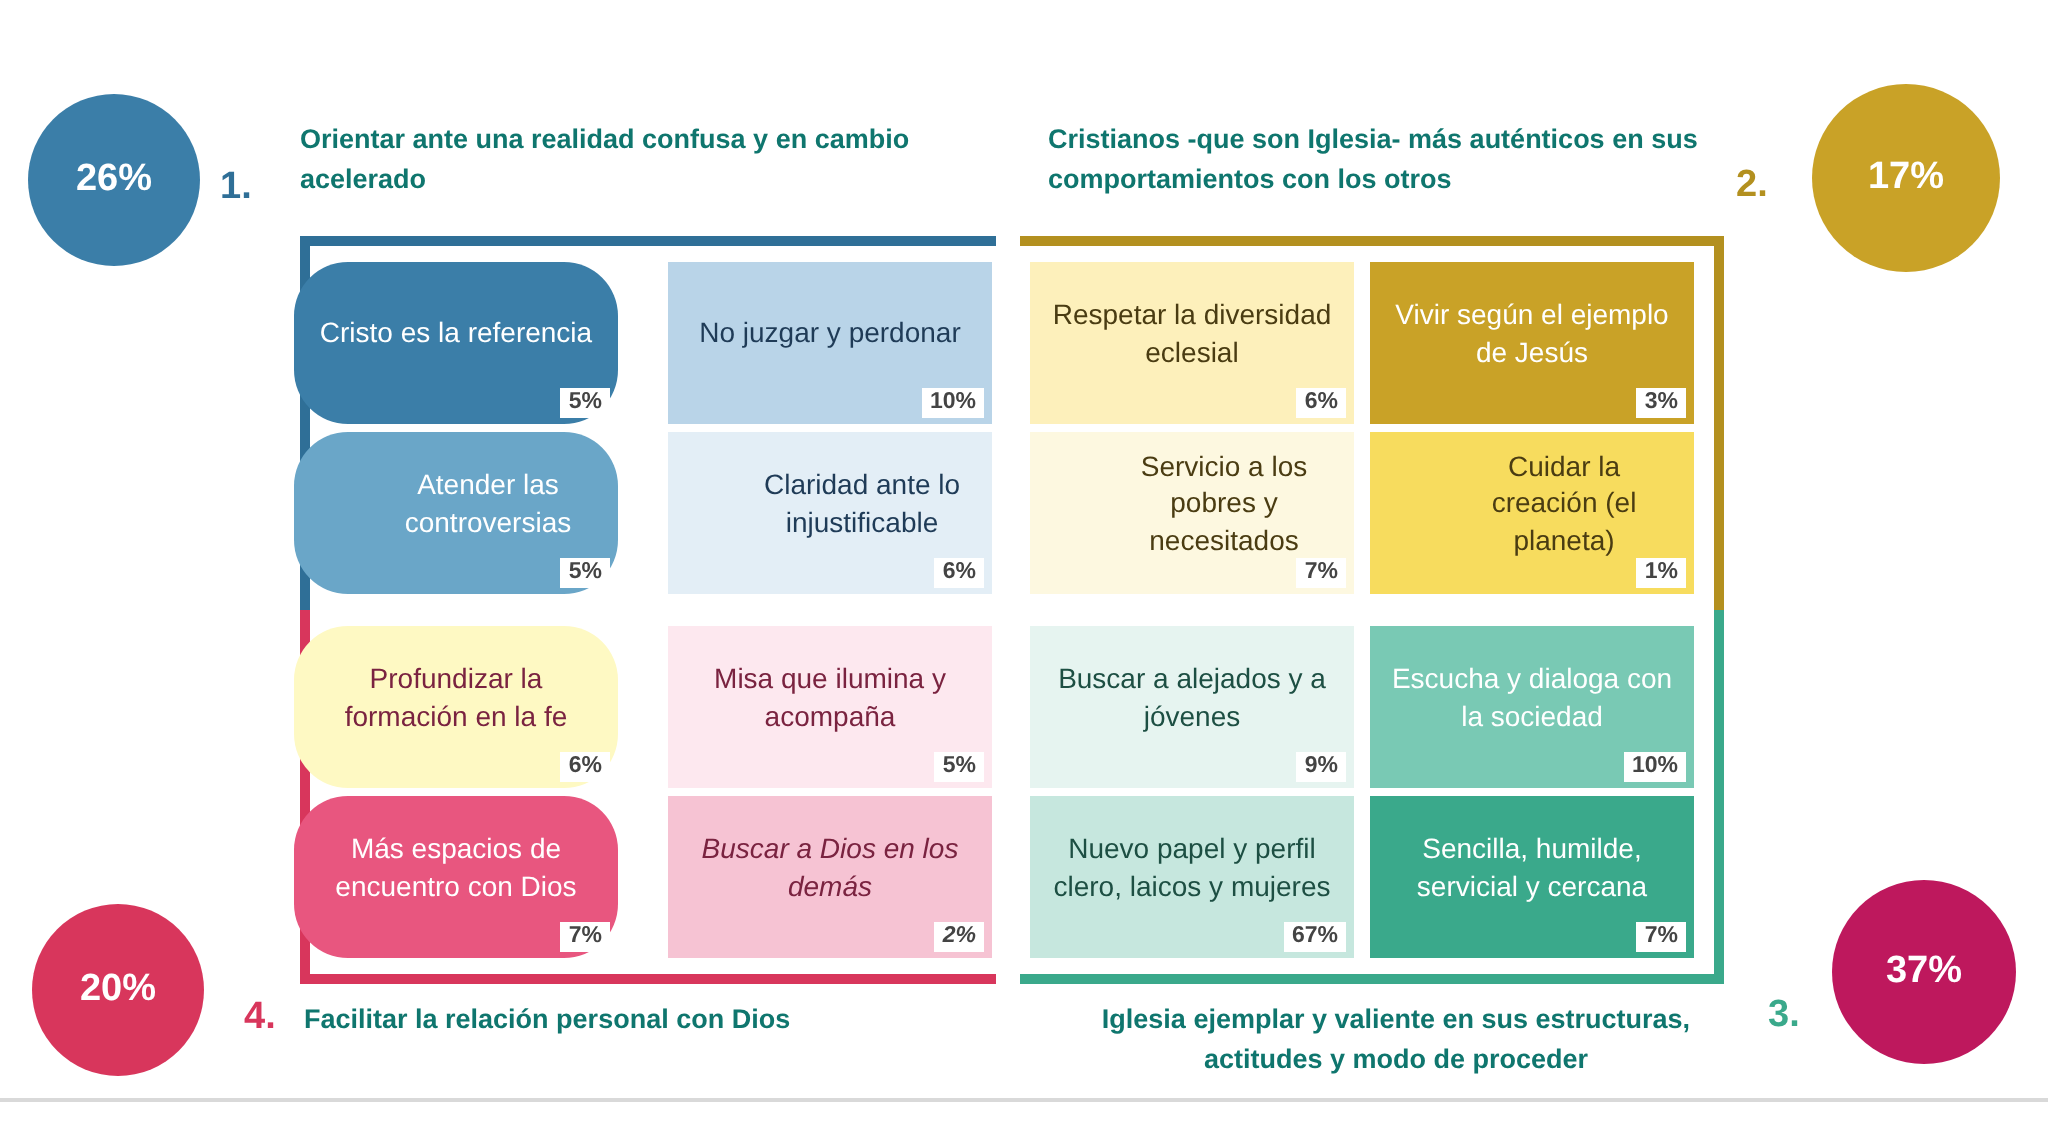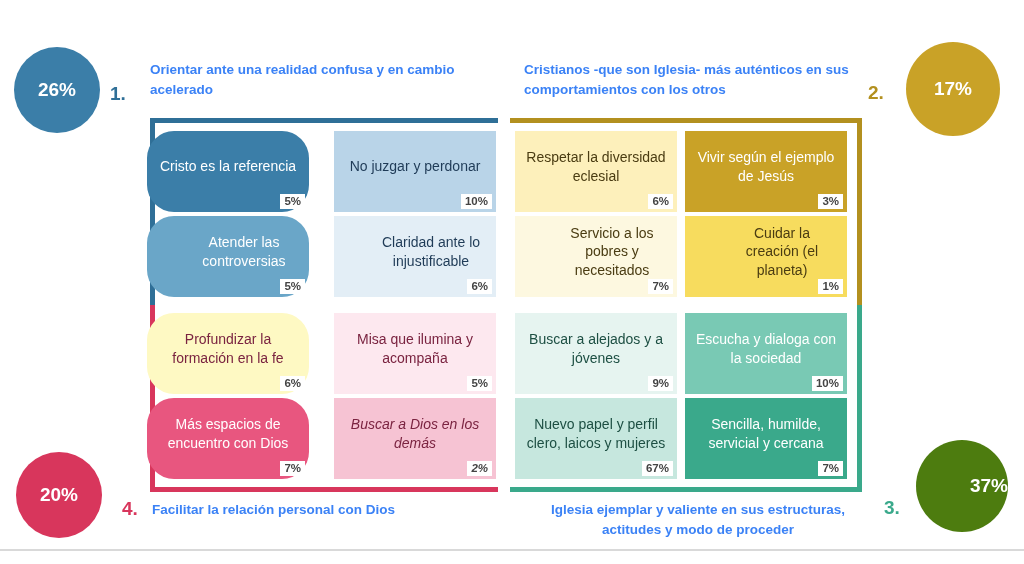--- a/index.html
+++ b/index.html
@@ -28,40 +28,40 @@
     display: flex;
     align-items: center;
     justify-content: center;
     color: #ffffff;
     font-size: 19px;
     font-weight: 600;
   }
   #circle-q1 { left: 14px;  top: 47px;  width: 86px;  height: 86px;  background: #3b7ea8; }
   #circle-q2 { left: 906px; top: 42px;  width: 94px;  height: 94px;  background: #c9a227; }
   #circle-q4 { left: 16px;  top: 452px; width: 86px;  height: 86px;  background: #d8365c; }
-  #circle-q3 { left: 916px; top: 440px; width: 92px;  height: 92px;  background: #4d7c0f; justify-content: flex-end; }
+  #circle-q3 { left: 916px; top: 440px; width: 92px;  height: 92px;  background: #be185d; }
 
   
   .qnum {
     position: absolute;
     font-size: 19px;
     font-weight: 700;
   }
   #qnum-1 { left: 110px; top: 83px;  color: #2f6f97; }
   #qnum-2 { left: 868px; top: 82px;  color: #b3901f; }
   #qnum-4 { left: 122px; top: 498px; color: #d8365c; }
   #qnum-3 { left: 884px; top: 497px; color: #3aa98b; }
 
   
   .heading {
     position: absolute;
     font-size: 13.5px;
     font-weight: 700;
     line-height: 1.45;
-    color: #3b82f6;
+    color: #0f766e;
   }
   #heading-q1 { left: 150px; top: 60px;  width: 350px; }
   #heading-q2 { left: 524px; top: 60px;  width: 340px; }
   #heading-q4 { left: 152px; top: 500px; width: 350px; }
   #heading-q3 { left: 528px; top: 500px; width: 340px; text-align: center; }
 
   
   .frame {
     position: absolute;
     box-sizing: border-box;

